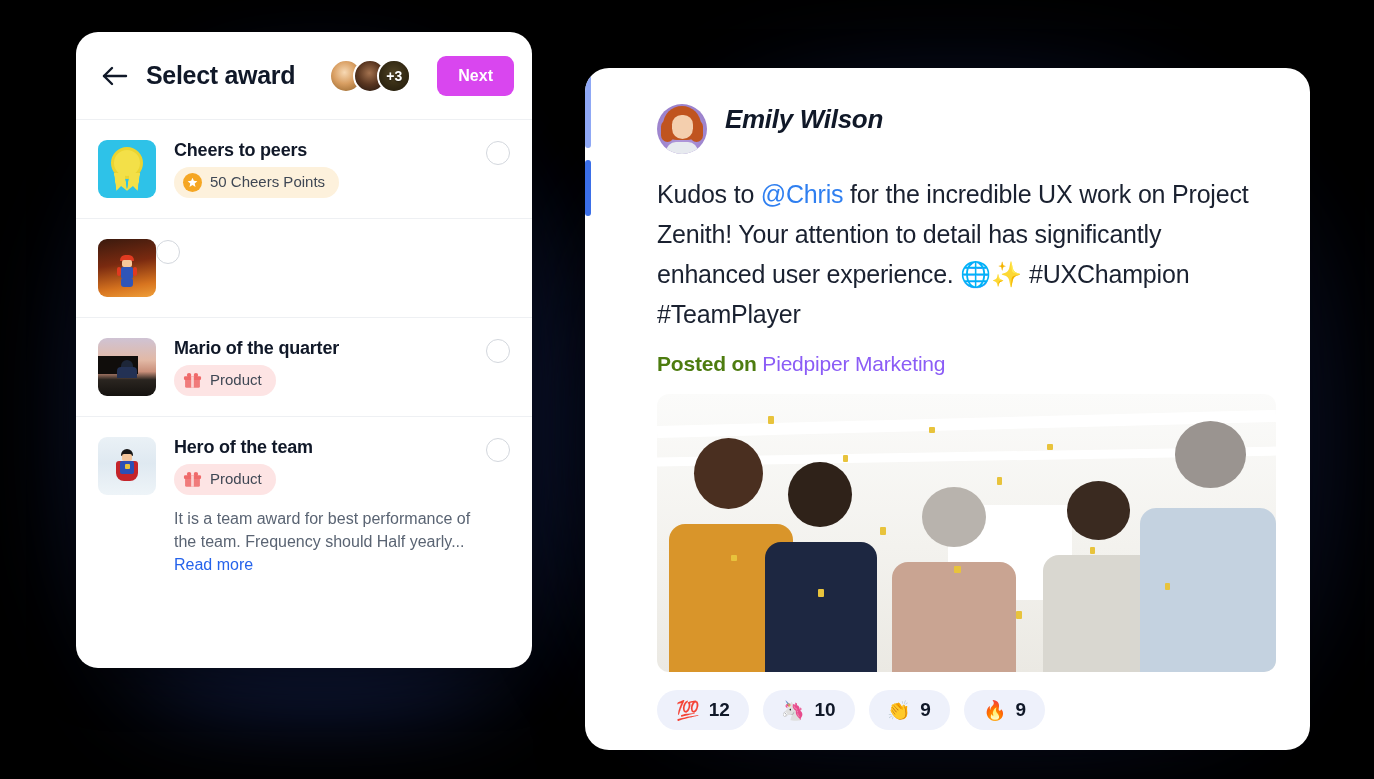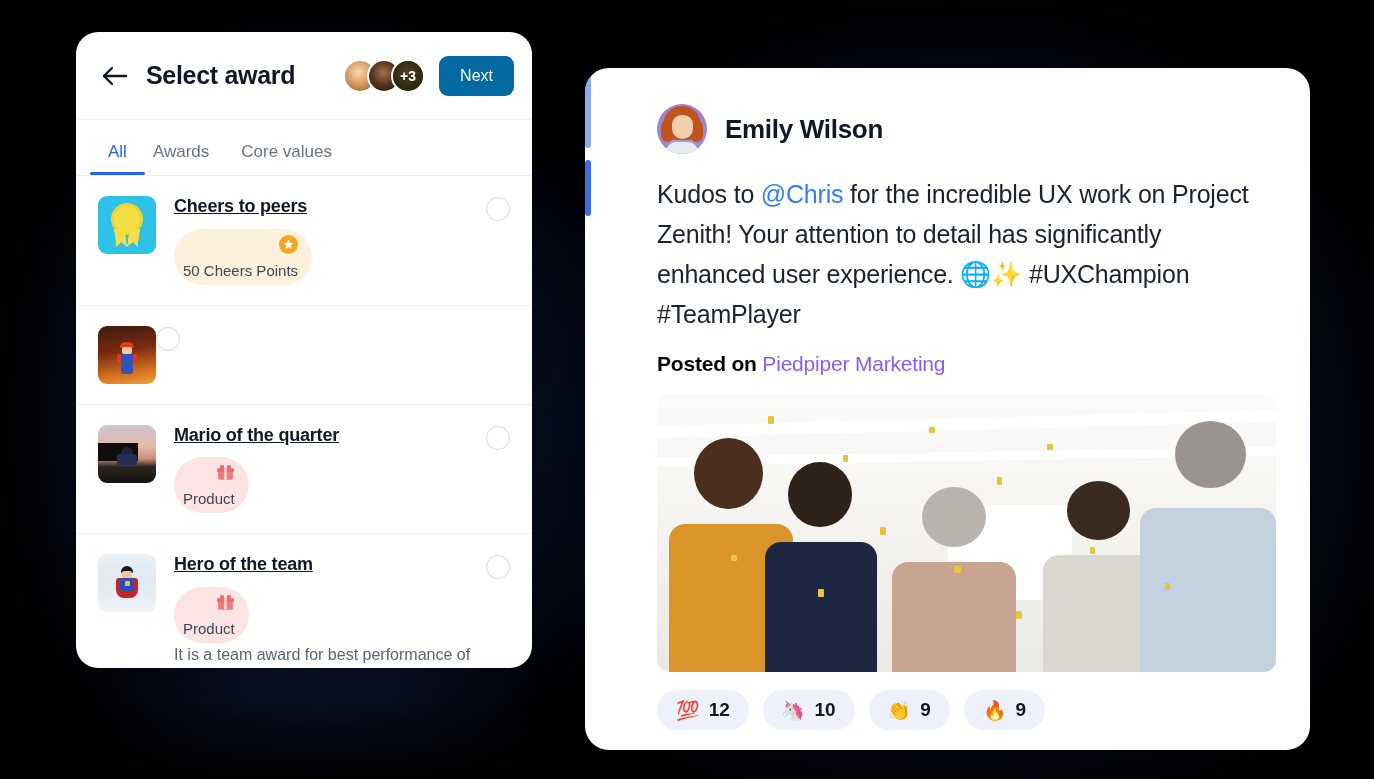--- a/index.html
+++ b/index.html
@@ -95,25 +95,25 @@
   .av-more {
     position: absolute; inset: 0;
     display: flex; align-items: center; justify-content: center;
     color: #ffffff;
     font-size: 14px; font-weight: 700;
     z-index: 2;
     text-shadow: 0 1px 2px rgba(0,0,0,0.5);
   }
 
   .next-btn {
-    margin-left: 14px;
-    background: #0369a1;
+    margin-left: 26px;
+    background: #d946ef;
     color: #ffffff;
     font-size: 16px;
-    font-weight: 400;
+    font-weight: 700;
     border: none;
     border-radius: 9px;
     padding: 11px 21px;
     cursor: pointer;
     font-family: "Liberation Sans", sans-serif;
     flex: 0 0 auto;
   }
 
   .lc-tabs {
     display: flex;
@@ -216,50 +216,49 @@
   }
   .award-name {
     font-size: 18px;
     font-weight: 700;
     color: #101828;
     letter-spacing: -0.2px;
     white-space: nowrap;
     overflow: hidden;
     text-overflow: ellipsis;
     line-height: 1.2;
-    text-decoration: underline;
   }
   .pill {
     display: inline-flex;
-    align-items: flex-end;
+    align-items: flex-start;
     gap: 8px;
-    margin-top: 11px;
+    margin-top: 5px;
     padding: 6px 14px 6px 9px;
     border-radius: 999px;
     font-size: 15px;
     color: #3f4754;
     white-space: nowrap;
-    flex-direction: column;
   }
   .pill-points { background: #fdf1dc; }
   .pill-product { background: #fde4e4; }
 
   .star-badge {
     width: 19px; height: 19px;
     border-radius: 50%;
     background: #f5a623;
     display: inline-flex;
     align-items: center; justify-content: center;
     flex: 0 0 auto;
   }
   .star-badge svg { display:block; }
 
   .gift-icon { width: 19px; height: 19px; flex: 0 0 auto; }
 
   .award-desc {
+    margin-top: 12px;
     font-size: 16px;
     line-height: 1.45;
     color: #5a6473;
   }
   .read-more { color: #2563eb; cursor: pointer; }
 
   .radio {
     width: 24px; height: 24px;
     border: 1.8px solid #d3d7dd;
     border-radius: 50%;
@@ -276,23 +275,23 @@
     width: 725px; height: 682px;
     background: #ffffff;
     border-radius: 24px;
     box-shadow: 0 16px 50px rgba(0,0,0,0.45);
     padding: 36px 34px 30px 34px;
     overflow: hidden;
   }
 
   .post-head {
     display: flex;
-    align-items: center;
     position: relative;
     padding-left: 38px;
+    font-style: italic;
   }
   .accent-top {
     position: absolute;
     left: 0; top: 0;
     width: 6px; height: 80px;
     background: #8fa8f5;
     border-radius: 3px;
   }
   .accent-bottom {
     position: absolute;
@@ -353,21 +352,21 @@
     letter-spacing: -0.2px;
   }
   .mention { color: #2f7ff0; }
 
   .posted-on {
     padding-left: 38px;
     margin-top: 18px;
     font-size: 21px;
     letter-spacing: -0.2px;
   }
-  .posted-on .label { font-weight: 700; color: #000000; }
+  .posted-on .label { font-weight: 700; color: #4d7c0f; }
   .posted-on .org { color: #8b5cf6; }
 
   .post-photo {
     margin-left: 38px;
     margin-top: 18px;
     height: 278px;
     border-radius: 12px;
     overflow: hidden;
     position: relative;
     background: linear-gradient(180deg,#fbfbfa 0%,#f3f2ee 55%,#ebe9e3 100%);
@@ -442,25 +441,20 @@
         <div class="av av-1"></div>
         <div class="av av-2"></div>
         <div class="av av-3">
           <span class="av-more">+3</span>
         </div>
       </div>
 
       <button class="next-btn">Next</button>
     </div>
 
-    <div class="lc-tabs">
-      <div class="tab active">All</div>
-      <div class="tab">Awards</div>
-      <div class="tab">Core values</div>
-    </div>
 
     <div class="lc-list">
 
       <div class="award-row">
         <div class="thumb thumb-medal">
           <div class="rosette">
               <div class="circ"></div>
               <div class="rb1"></div>
               <div class="rb2"></div>
             </div>

